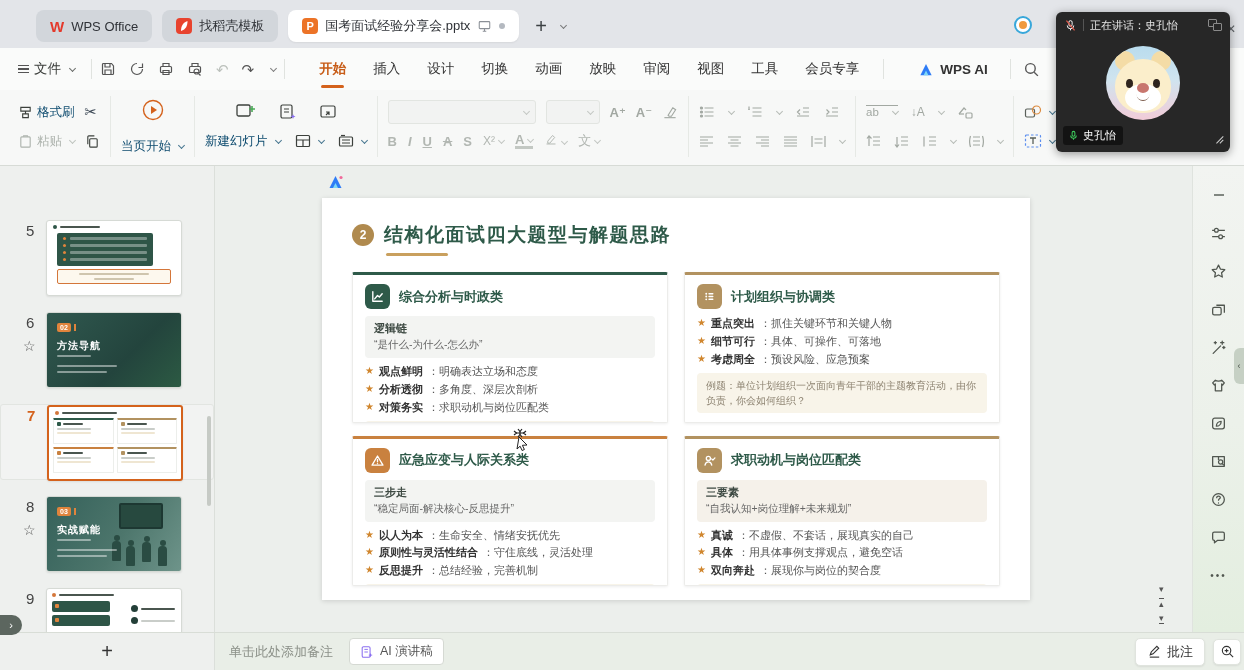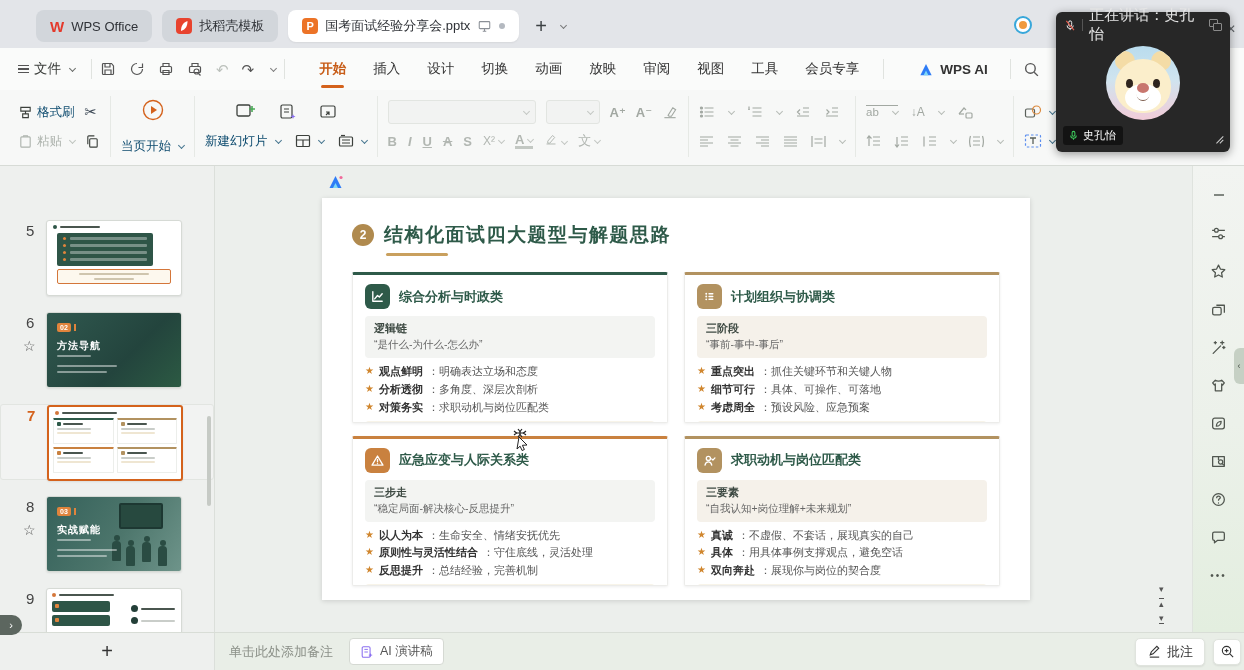--- a/index.html
+++ b/index.html
@@ -132,21 +132,21 @@
 
 .bottombar{position:absolute;left:0;right:0;bottom:0;height:38px;background:#e9eee7;border-top:1px solid #d8ddd6;display:flex;align-items:center}
 .bleft{width:215px;height:100%;background:#eef0ee;border-right:1px solid #dbdfda;display:flex;align-items:center;justify-content:center;font-size:20px;color:#333}
 .notes-ph{color:#8b9088;font-size:13px;margin-left:14px}
 .aibtn{margin-left:16px;background:#fff;border:1px solid #d5d9d3;border-radius:4px;padding:4px 10px;display:flex;align-items:center;gap:6px;color:#555;font-size:12.5px}
 .bright{margin-left:auto;display:flex;align-items:center;gap:8px;padding-right:3px}
 .cmtbtn{background:#fff;border:1px solid #e0e4de;border-radius:5px;box-shadow:0 1px 2px rgba(0,0,0,.08);padding:4px 11px;display:flex;align-items:center;gap:5px;font-size:13px;color:#333}
 .zoombtn{background:#fff;border:1px solid #e0e4de;border-radius:5px;box-shadow:0 1px 2px rgba(0,0,0,.08);width:28px;height:26px;display:flex;align-items:center;justify-content:center}
 
 .vcall{position:absolute;left:1056px;top:12px;width:174px;height:140px;background:#272727;border-radius:6px;box-shadow:0 2px 10px rgba(0,0,0,.4);z-index:10}
-.vtop{height:26px;display:flex;align-items:center;gap:6px;padding:0 8px;color:#e6e6e6;font-size:15px}
+.vtop{height:26px;display:flex;align-items:center;gap:6px;padding:0 8px;color:#e6e6e6;font-size:11px}
 .vsep{width:1px;height:12px;background:#555}
 .vgrid{margin-left:auto;position:relative;width:14px;height:12px}
 .vgrid i{position:absolute;width:9px;height:8px;border:1.3px solid #8a8a8a;border-radius:1px;background:#272727}
 .vgrid i:first-child{left:0;top:0}.vgrid i:last-child{right:0;bottom:0}
 .avatar{position:absolute;left:50%;top:34px;transform:translateX(-50%);width:74px;height:74px;border-radius:50%;background:linear-gradient(180deg,#b9dcee 0%,#cfe4ef 45%,#f2ccd8 100%);overflow:hidden}
 .ear{position:absolute;top:5px;width:20px;height:20px;border-radius:50%;background:#f4dca6}
 .ear.e1{left:9px}.ear.e2{right:9px}
 .face{position:absolute;left:50%;top:13px;transform:translateX(-50%);width:56px;height:54px;background:#fbeecb;border-radius:50% 50% 47% 47%}
 .eye{position:absolute;top:20px;width:7px;height:9px;border-radius:50%;background:#2e241d}
 .eye.l{left:11px}.eye.r{right:11px}
@@ -677,24 +677,20 @@
       <div class="card c-gold">
         <div class="card-head">
           <span class="chip">
               <svg width="15" height="15" viewBox="0 0 16 16" fill="none" stroke="#fff" stroke-width="1.5" stroke-linecap="round">
                 <path d="M4.5 5h.01M4.5 8h.01M4.5 11h.01" stroke-width="2"></path>
                 <path d="M7.5 5h4M7.5 8h4M7.5 11h4"></path>
               </svg>
             </span>
           <span class="card-title">计划组织与协调类</span>
         </div>
-        <div class="formula">
-          <div class="f-label">三阶段</div>
-          <div class="f-value">“事前-事中-事后”</div>
-        </div>
         <div class="point">
             <span class="stg">★</span>
             <b>重点突出</b>
             <span>：抓住关键环节和关键人物</span>
           </div>
         <div class="point">
             <span class="stg">★</span>
             <b>细节可行</b>
             <span>：具体、可操作、可落地</span>
           </div>

